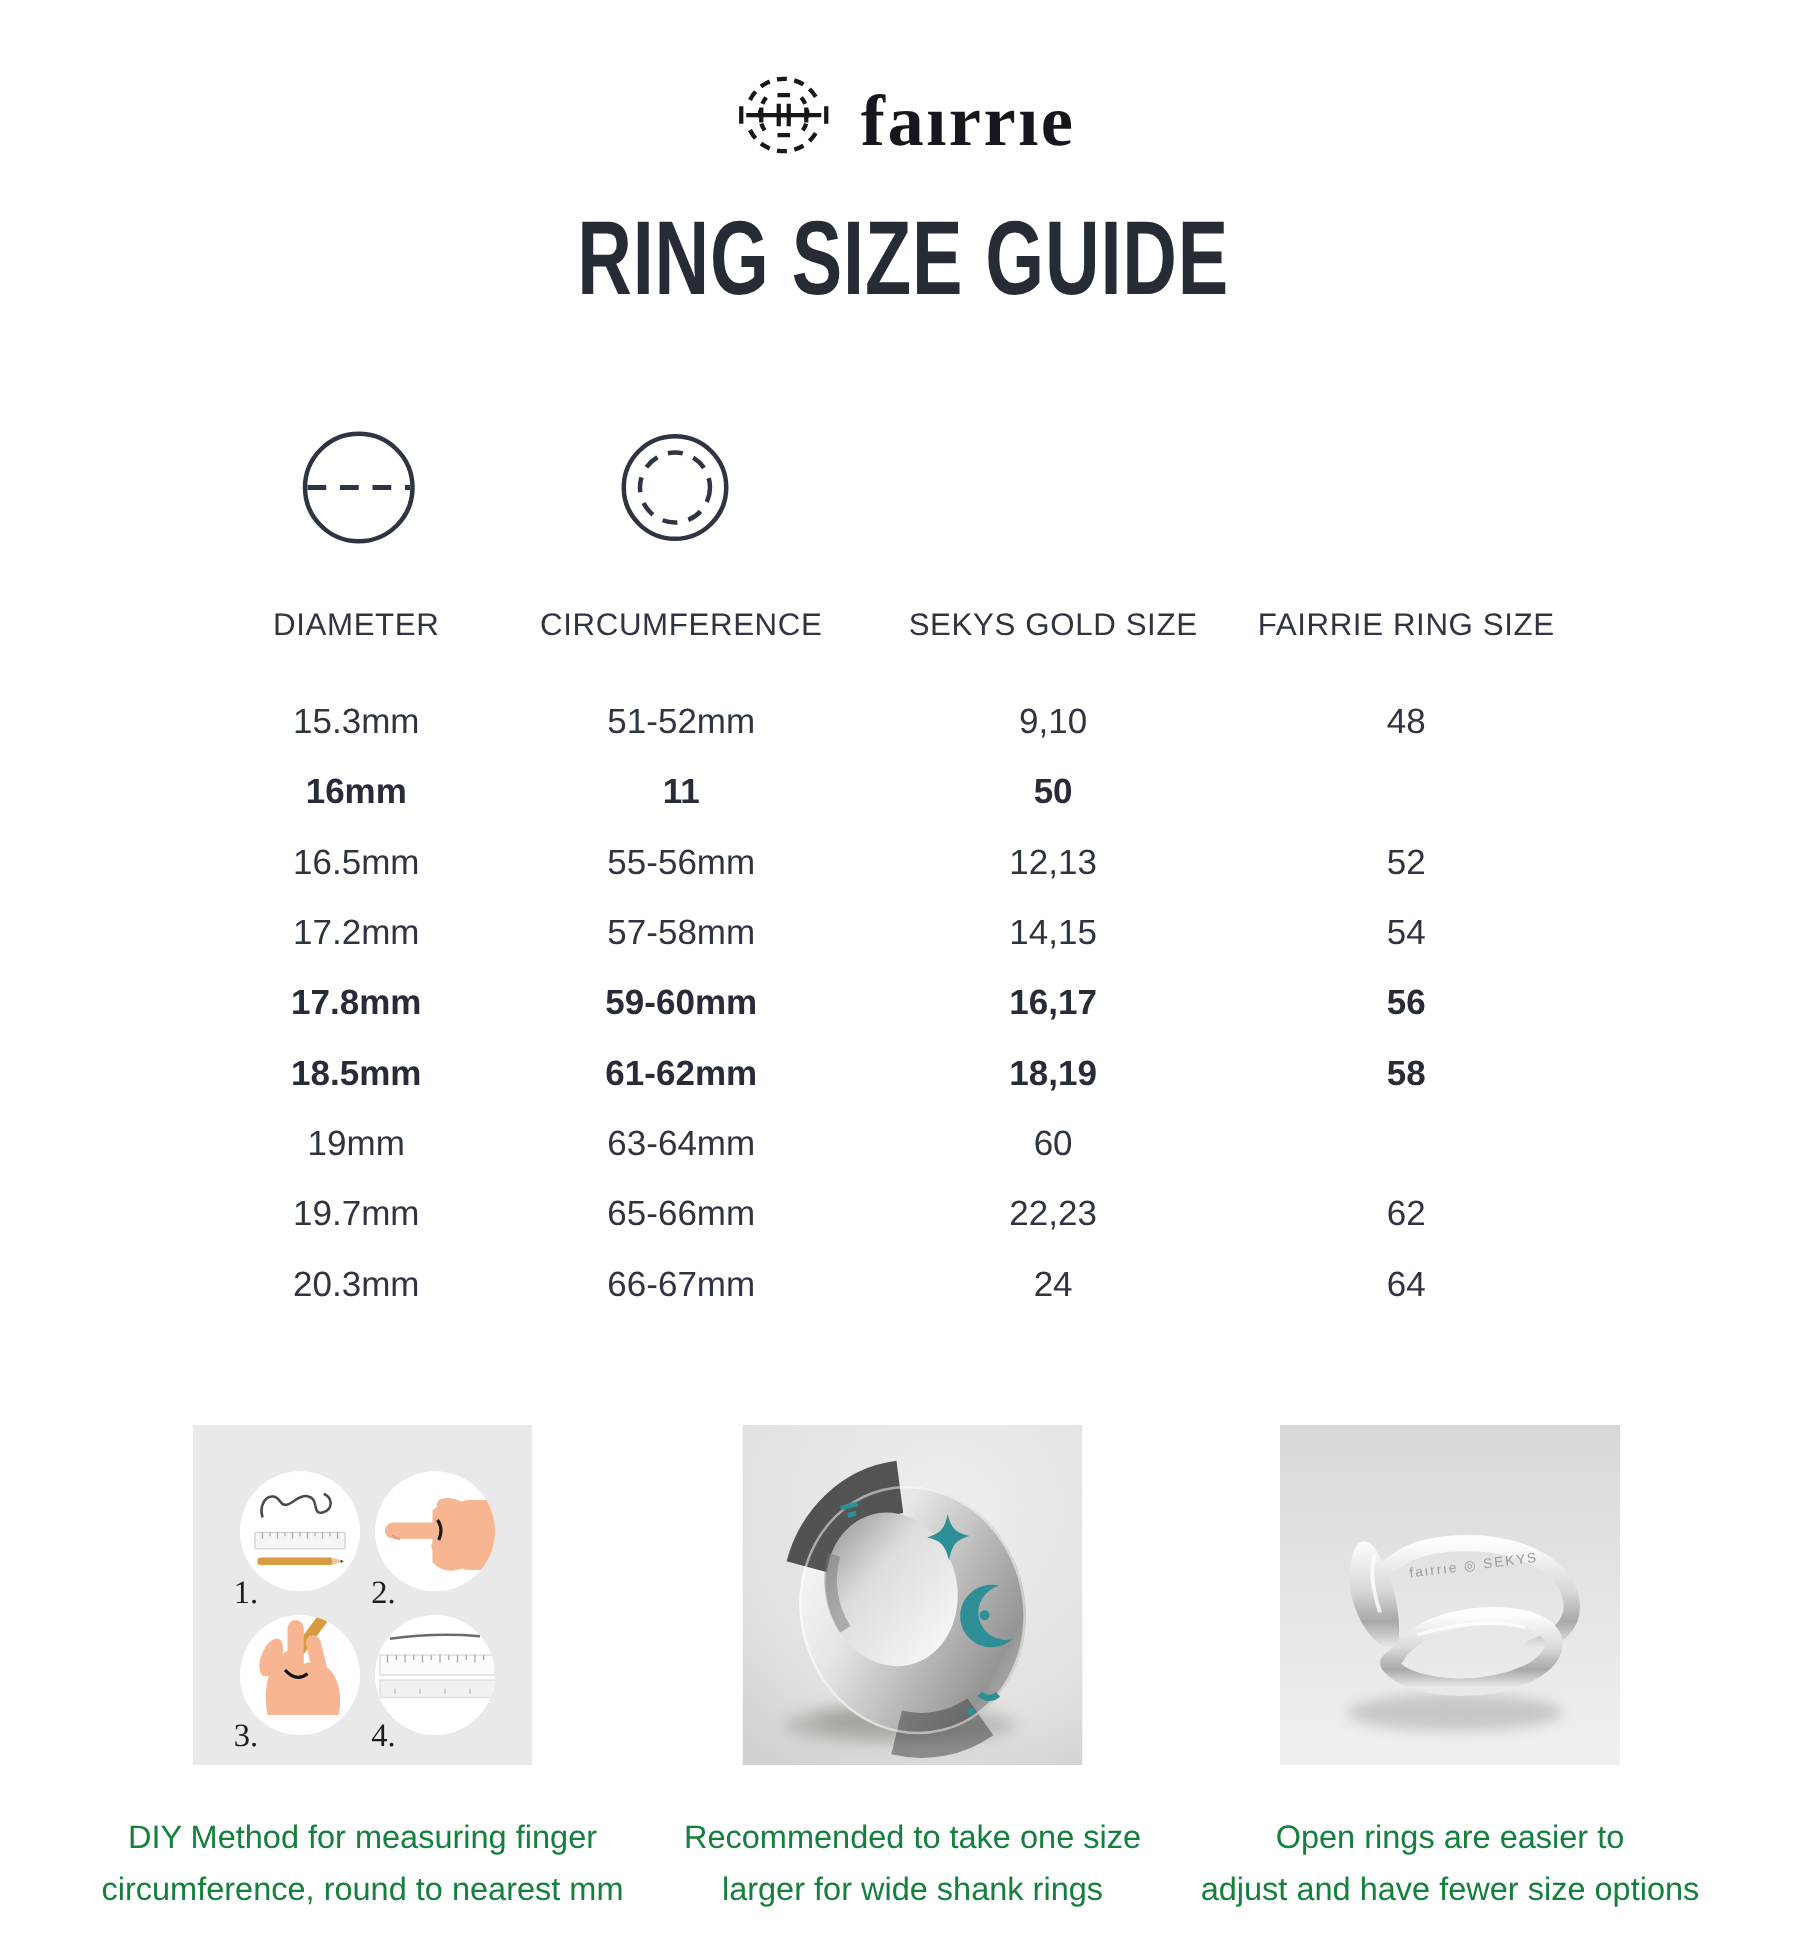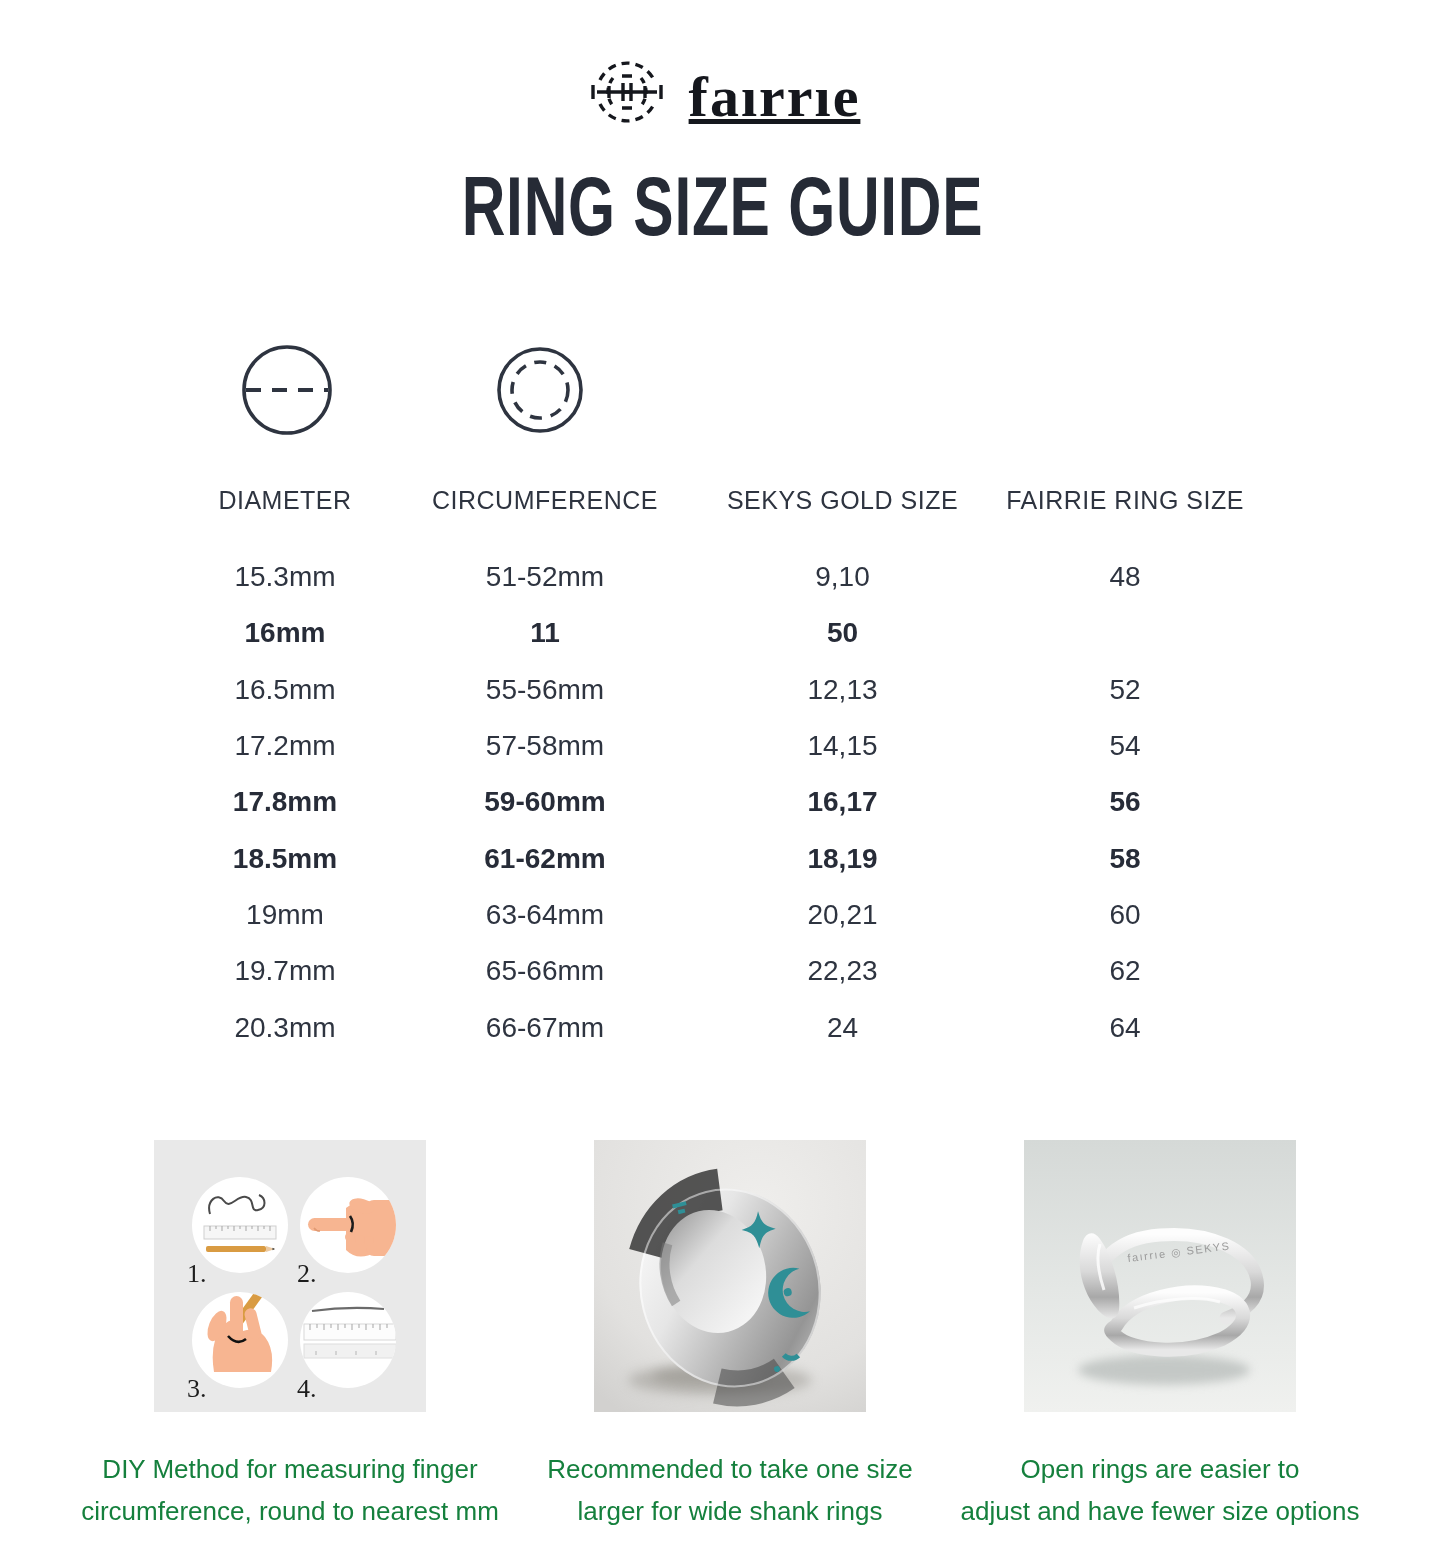--- a/index.html
+++ b/index.html
@@ -2,21 +2,21 @@
 <html><head>
 <meta charset="utf-8">
 <style>
   html,body{margin:0;padding:0;background:#fff;}
   .canvas{position:relative;width:1445px;height:1566px;background:#ffffff;overflow:hidden;
           font-family:"Liberation Sans",sans-serif;color:#2e3440;}
 
   
   .logo{position:absolute;top:52px;left:0;width:100%;display:flex;justify-content:center;align-items:center;gap:20px;}
   .logo svg{width:84px;height:84px;}
-  .brand{font-family:"Liberation Serif",serif;font-size:58px;font-weight:600;letter-spacing:2px;color:#15171d;line-height:1;padding-top:6px;text-decoration:underline;}
+  .brand{font-family:"Liberation Serif",serif;font-size:58px;font-weight:600;letter-spacing:2px;color:#15171d;line-height:1;padding-top:6px;}
 
   
   .title{position:absolute;top:158px;left:0;width:100%;text-align:center;
          font-size:84px;font-weight:bold;color:#262b36;letter-spacing:1px;
          transform:scaleX(.72);transform-origin:center;white-space:nowrap;}
 
   
   .legend-icon{position:absolute;}
   #diam-icon{left:237px;top:340px;}
   #circ-icon{left:492px;top:342px;}
@@ -109,21 +109,20 @@
     </div>
     <div class="trow bold">
       <div>18.5mm</div>
       <div>61-62mm</div>
       <div>18,19</div>
       <div>58</div>
     </div>
     <div class="trow">
       <div>19mm</div>
       <div>63-64mm</div>
-      <div>20,21</div>
       <div>60</div>
     </div>
     <div class="trow">
       <div>19.7mm</div>
       <div>65-66mm</div>
       <div>22,23</div>
       <div>62</div>
     </div>
     <div class="trow">
       <div>20.3mm</div>

